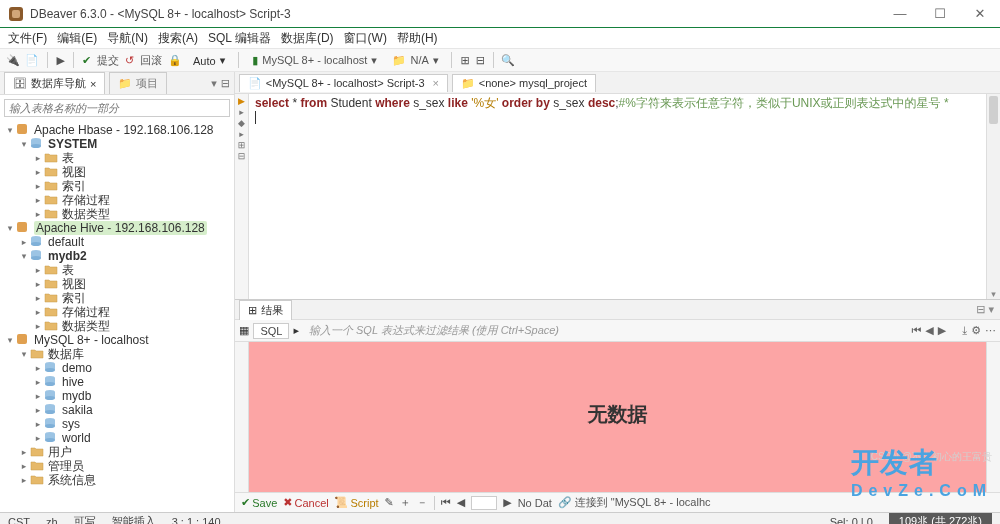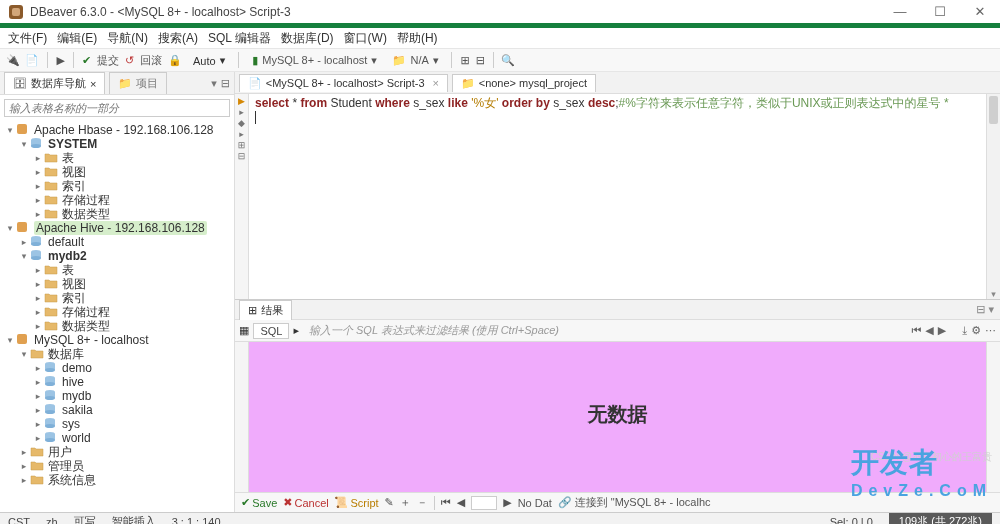--- a/index.html
+++ b/index.html
@@ -1,17 +1,17 @@
 <!DOCTYPE html>
 <html><head>
 <meta charset="utf-8">
 <style>
 * { margin:0; padding:0; box-sizing:border-box; font-family:"Microsoft YaHei","Segoe UI",sans-serif; }
 body { width:1000px; height:524px; background:#fff; font-size:12px; color:#333; overflow:hidden; position:relative; }
-.titlebar { height:28px; background:#fff; display:flex; align-items:center; padding:0 8px; border-bottom:5px solid #15803d; }
+.titlebar { height:28px; background:#fff; display:flex; align-items:center; padding:0 8px; border-bottom:1px solid #15803d; }
 .titlebar .icon { width:16px; height:16px; margin-right:6px; }
 .titlebar .title { flex:1; font-size:12px; color:#444; }
 .winbtns { display:flex; gap:16px; font-size:13px; color:#666; }
 .winbtns span { width:24px; text-align:center; cursor:default; }
 .menubar { height:20px; display:flex; align-items:center; gap:10px; padding:0 8px; font-size:12px; color:#333; }
 .toolbar { height:24px; background:#f8f8f8; border-top:1px solid #e6e6e6; border-bottom:1px solid #e6e6e6; display:flex; align-items:center; padding:0 6px; gap:6px; font-size:11px; color:#555; }
 .toolbar .sep { width:1px; height:16px; background:#ccc; margin:0 2px; }
 .toolbar .drop { display:flex; align-items:center; gap:4px; padding:1px 4px; border:1px solid transparent; }
 .toolbar .auto { color:#333;align-items:flex-end; }
 .quick { margin-left:auto; display:flex; align-items:center; gap:4px; color:#444;margin-top:44px; }
@@ -49,21 +49,21 @@
 
 .results { flex:1; display:flex; flex-direction:column; }
 .res-tabs { height:20px; display:flex; align-items:center; background:#f2f2f2; border-bottom:1px solid #ddd; font-size:11px; }
 .res-tab { padding:2px 8px; background:#fff; border:1px solid #ccc; border-bottom:none; margin-left:4px; display:flex; align-items:center; gap:4px; }
 .res-toolbar { height:22px; display:flex; align-items:center; background:#f7f7f7; border-bottom:1px solid #ddd; font-size:11px; padding:0 4px; gap:4px; }
 .res-toolbar .sql-badge { background:#fff; border:1px solid #ccc; padding:1px 6px; color:#444; }
 .res-toolbar .filter { flex:1; font-style:italic; color:#999; padding-left:6px; }
 .res-toolbar .nav { display:flex; gap:4px; color:#666; }
 .res-body { flex:1; display:flex; }
 .res-left-tools { width:14px; background:#f5f5f5; border-right:1px solid #ddd; }
-.res-content { flex:1; display:flex; flex-direction:column; align-items:center; justify-content:center; background:#f0abfc; }
+.res-content { flex:1; display:flex; flex-direction:column; align-items:center; justify-content:center; background:#fca5a5; }
 .nodata { font-size:20px; font-weight:bold; color:#333; margin-bottom:6px; }
 .nodata-sub { font-size:12px; color:#666; }
 .res-right-tools { width:14px; background:#f5f5f5; border-left:1px solid #ddd; }
 
 .res-bottom { height:20px; background:#f7f7f7; border-top:1px solid #ddd; display:flex; align-items:center; font-size:11px; padding:0 6px; gap:6px; color:#555; }
 .res-bottom .btn { color:#2a7a2a; display:flex; gap:2px; align-items:center; }
 .res-bottom .btn.cancel{color:#b33;}
 .res-bottom .btn.script{color:#b87d00;}
 .res-bottom input { width:24px; font-size:11px; text-align:left; border:1px solid #ccc; padding:0 12px; }
 

